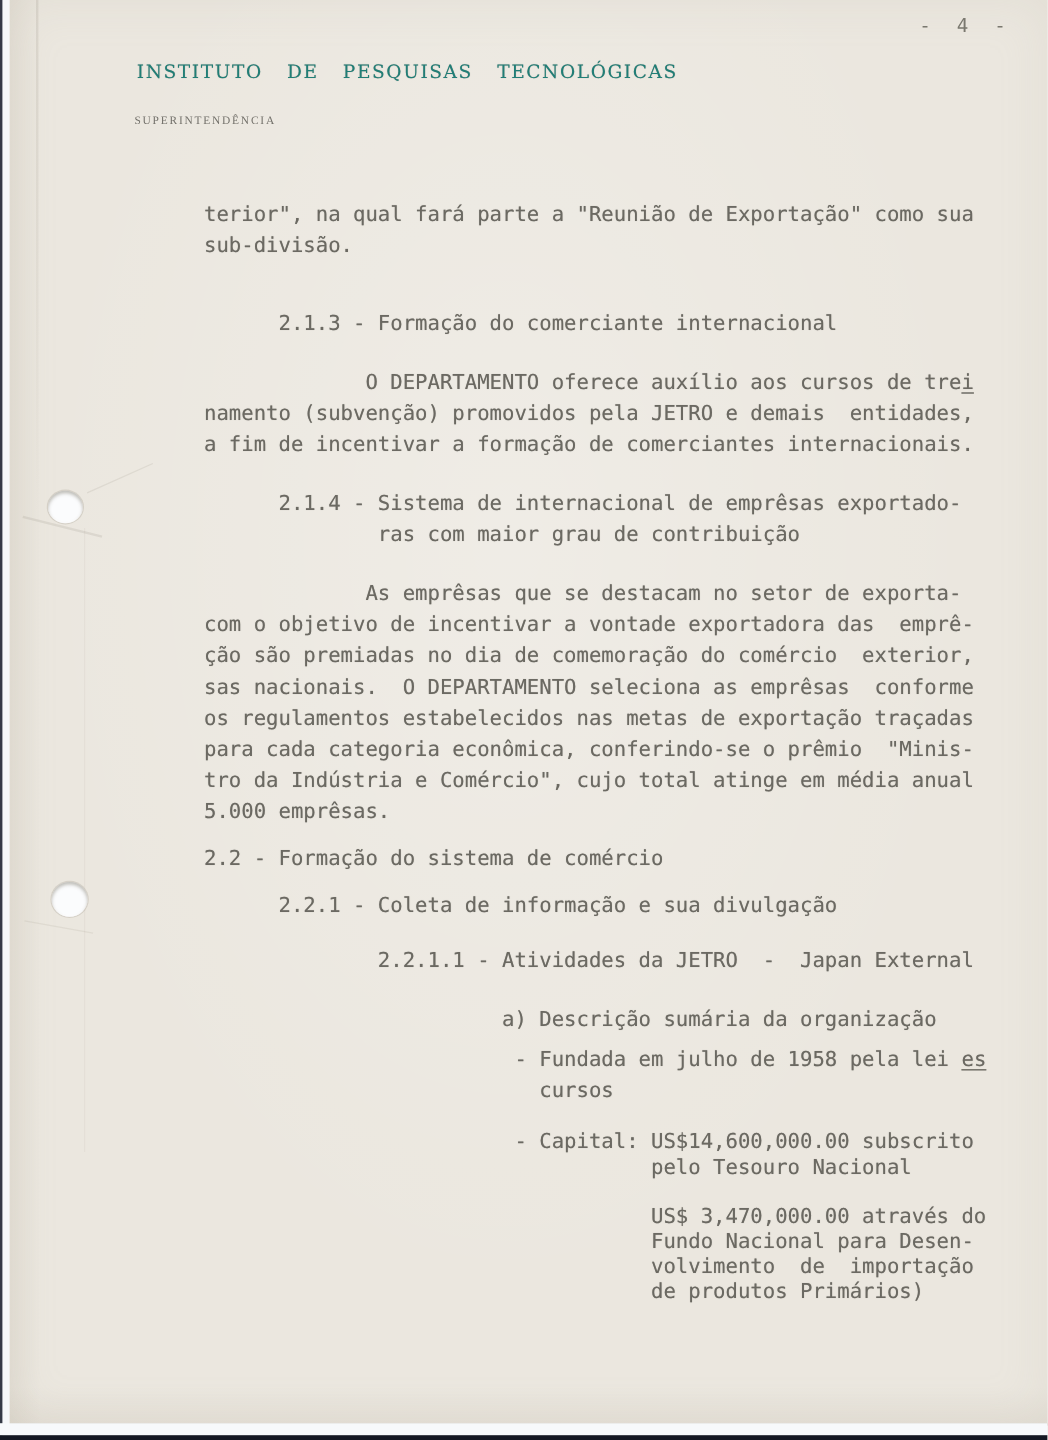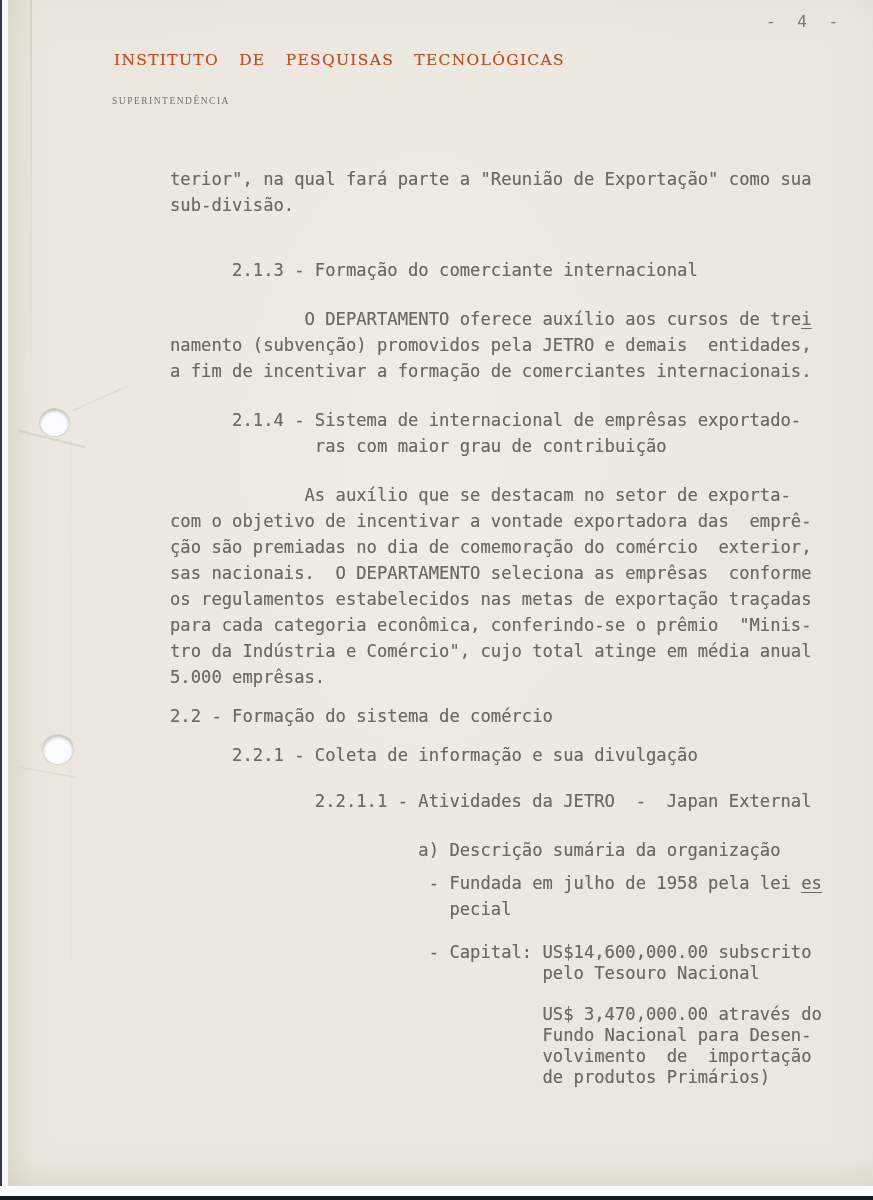--- a/index.html
+++ b/index.html
@@ -33,21 +33,21 @@
   .crease-d3{position:absolute;left:12px;top:772px;width:58px;height:1px;background:rgba(138,130,116,0.12);transform:rotate(10deg);}
   
   .hole{position:absolute;background:#fbfcfd;border-radius:50%;
     box-shadow:inset 0 2px 3px rgba(118,112,100,0.45), inset 0 -1px 1px rgba(255,255,255,0.8), 0 0 0 1px rgba(158,150,136,0.28);}
   .hole.h1{left:40px;top:409px;width:29px;height:27px;}
   .hole.h2{left:43px;top:735px;width:30px;height:29px;}
   
   .org{
     position:absolute;left:114px;top:51px;
     font-family:"DejaVu Serif", serif;font-size:15.5px;font-weight:500;
-    color:#c2410c;letter-spacing:1.3px;word-spacing:14px;white-space:pre;
+    color:#0f766e;letter-spacing:1.3px;word-spacing:14px;white-space:pre;
     text-shadow:0 0 0.7px rgba(87,85,79,0.55);opacity:.92;
   }
   .dept{
     position:absolute;left:112px;top:96px;
     font-family:Liberation Serif, serif;font-size:9.5px;
     color:#67655f;letter-spacing:1.5px;white-space:pre;opacity:.9;
   }
   .pagenum{
     position:absolute;left:766px;top:12px;
     font-size:16px;color:#7a786f;letter-spacing:6px;white-space:pre;
@@ -87,34 +87,34 @@
 
   <div class="typed">
       <div class="ln"><span>terior", na qual fará parte a "Reunião de Exportação" como sua</span></div>
       <div class="ln"><span>sub-divisão.</span></div>
       <div class="ln brk-xl"><span>      2.1.3 - Formação do comerciante internacional</span></div>
       <div class="ln brk-m"><span>             O DEPARTAMENTO oferece auxílio aos cursos de tre</span><span class="uln">i</span></div>
       <div class="ln"><span>namento (subvenção) promovidos pela JETRO e demais  entidades,</span></div>
       <div class="ln"><span>a fim de incentivar a formação de comerciantes internacionais.</span></div>
       <div class="ln brk-m"><span>      2.1.4 - Sistema de internacional de emprêsas exportado-</span></div>
       <div class="ln"><span>              ras com maior grau de contribuição</span></div>
-      <div class="ln brk-m"><span>             As auxílio que se destacam no setor de exporta-</span></div>
+      <div class="ln brk-m"><span>             As emprêsas que se destacam no setor de exporta-</span></div>
       <div class="ln"><span>com o objetivo de incentivar a vontade exportadora das  emprê-</span></div>
       <div class="ln"><span>ção são premiadas no dia de comemoração do comércio  exterior,</span></div>
       <div class="ln"><span>sas nacionais.  O DEPARTAMENTO seleciona as emprêsas  conforme</span></div>
       <div class="ln"><span>os regulamentos estabelecidos nas metas de exportação traçadas</span></div>
       <div class="ln"><span>para cada categoria econômica, conferindo-se o prêmio  "Minis-</span></div>
       <div class="ln"><span>tro da Indústria e Comércio", cujo total atinge em média anual</span></div>
       <div class="ln"><span>5.000 emprêsas.</span></div>
       <div class="ln brk-s"><span>2.2 - Formação do sistema de comércio</span></div>
       <div class="ln brk-s"><span>      2.2.1 - Coleta de informação e sua divulgação</span></div>
       <div class="ln brk-l"><span>              2.2.1.1 - Atividades da JETRO  -  Japan External</span></div>
       <div class="ln brk-m"><span>                        a) Descrição sumária da organização</span></div>
       <div class="ln brk-xs"><span>                         - Fundada em julho de 1958 pela lei </span><span class="uln">es</span></div>
-      <div class="ln"><span>                           pecial</span></div>
+      <div class="ln"><span>                           cursos</span></div>
       <div class="ln tight brk-l"><span>                         - Capital: US$14,600,000.00 subscrito</span></div>
       <div class="ln tight"><span>                                    pelo Tesouro Nacional</span></div>
       <div class="ln tight brk-l"><span>                                    US$ 3,470,000.00 através do</span></div>
       <div class="ln tight"><span>                                    Fundo Nacional para Desen-</span></div>
       <div class="ln tight"><span>                                    volvimento  de  importação</span></div>
       <div class="ln tight"><span>                                    de produtos Primários)</span></div>
     </div>
 
   <div class="hole h1"></div>
   <div class="hole h2"></div>

